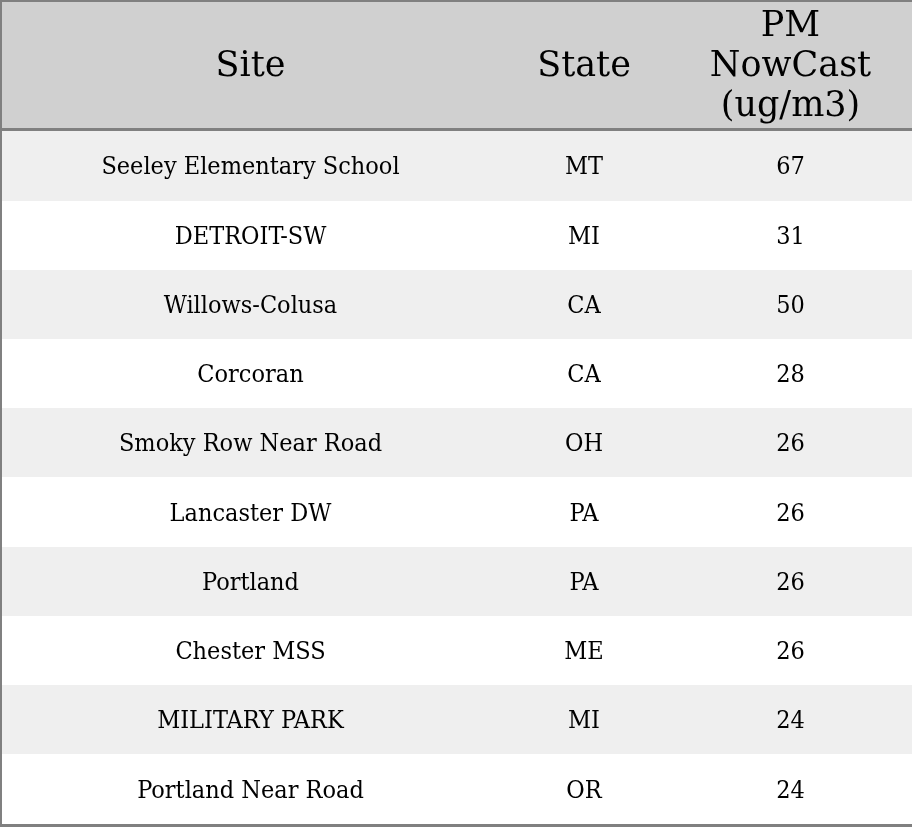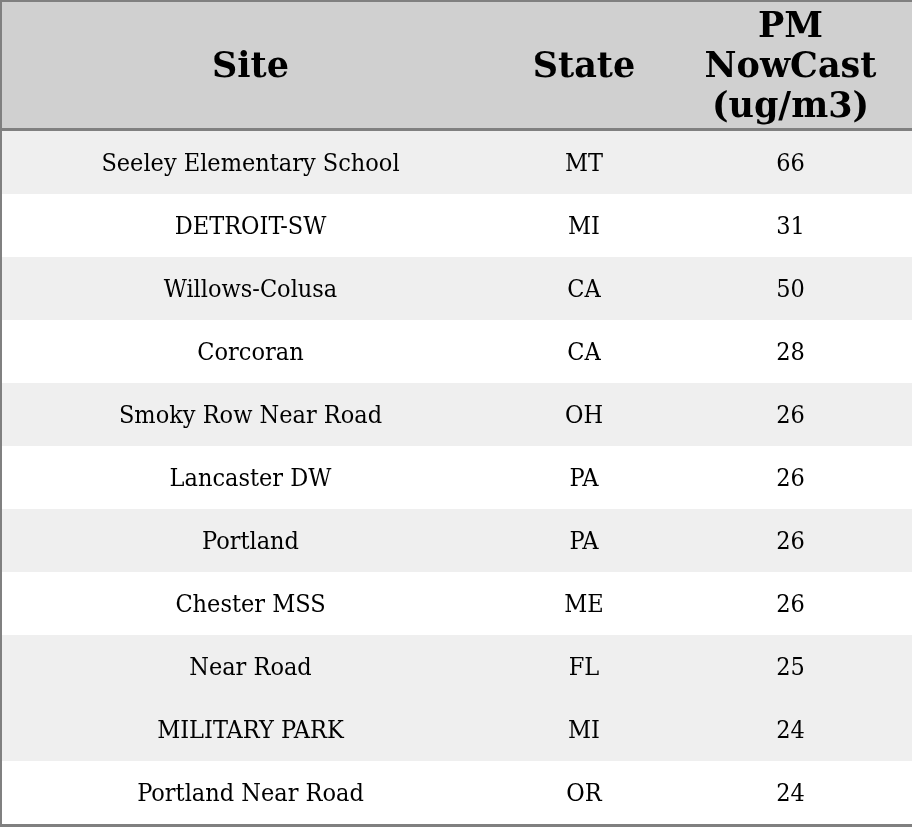--- a/index.html
+++ b/index.html
@@ -26,21 +26,21 @@
   }
   .pm-table col.col-site  { width: 498px; }
   .pm-table col.col-state { width: 170px; }
   .pm-table col.col-value { width: 244px; }
 
   .pm-table thead th {
     background: var(--header-bg, #d0d0d0);
     border-bottom: 3px solid var(--border-color, #808080);
     height: 126px;
     font-size: 35px;
-    font-weight: bold;
+    font-weight: normal;
     text-align: center;
     vertical-align: middle;
     padding: 0;
     line-height: 1.14;
   }
   .th-inner {
     display: inline-block;
     max-width: 195px;
   }
 
@@ -77,21 +77,21 @@
       </th>
       <th>
         <span class="th-inner">PM NowCast (ug/m3)</span>
       </th>
     </tr>
   </thead>
   <tbody>
       <tr class="alt">
         <td>Seeley Elementary School</td>
         <td>MT</td>
-        <td>66</td>
+        <td>67</td>
       </tr>
       <tr>
         <td>DETROIT-SW</td>
         <td>MI</td>
         <td>31</td>
       </tr>
       <tr class="alt">
         <td>Willows-Colusa</td>
         <td>CA</td>
         <td>50</td>
@@ -115,25 +115,20 @@
         <td>Portland</td>
         <td>PA</td>
         <td>26</td>
       </tr>
       <tr>
         <td>Chester MSS</td>
         <td>ME</td>
         <td>26</td>
       </tr>
       <tr class="alt">
-        <td>Near Road</td>
-        <td>FL</td>
-        <td>25</td>
-      </tr>
-      <tr class="alt">
         <td>MILITARY PARK</td>
         <td>MI</td>
         <td>24</td>
       </tr>
       <tr>
         <td>Portland Near Road</td>
         <td>OR</td>
         <td>24</td>
       </tr>
     </tbody>

